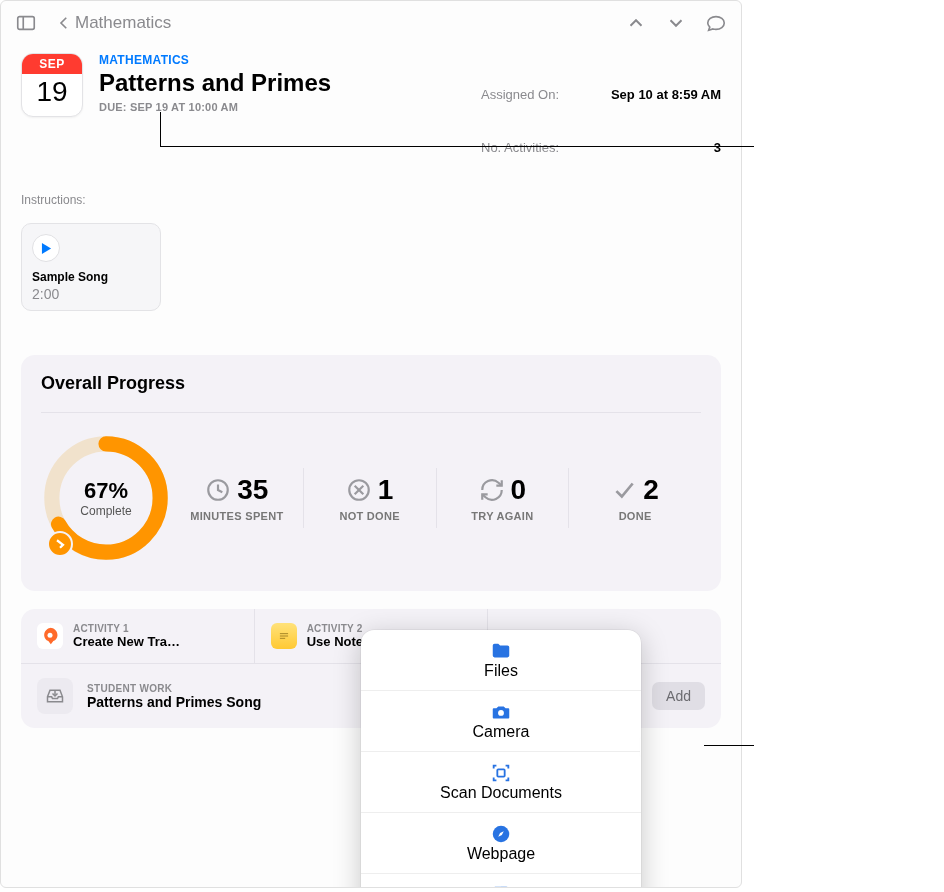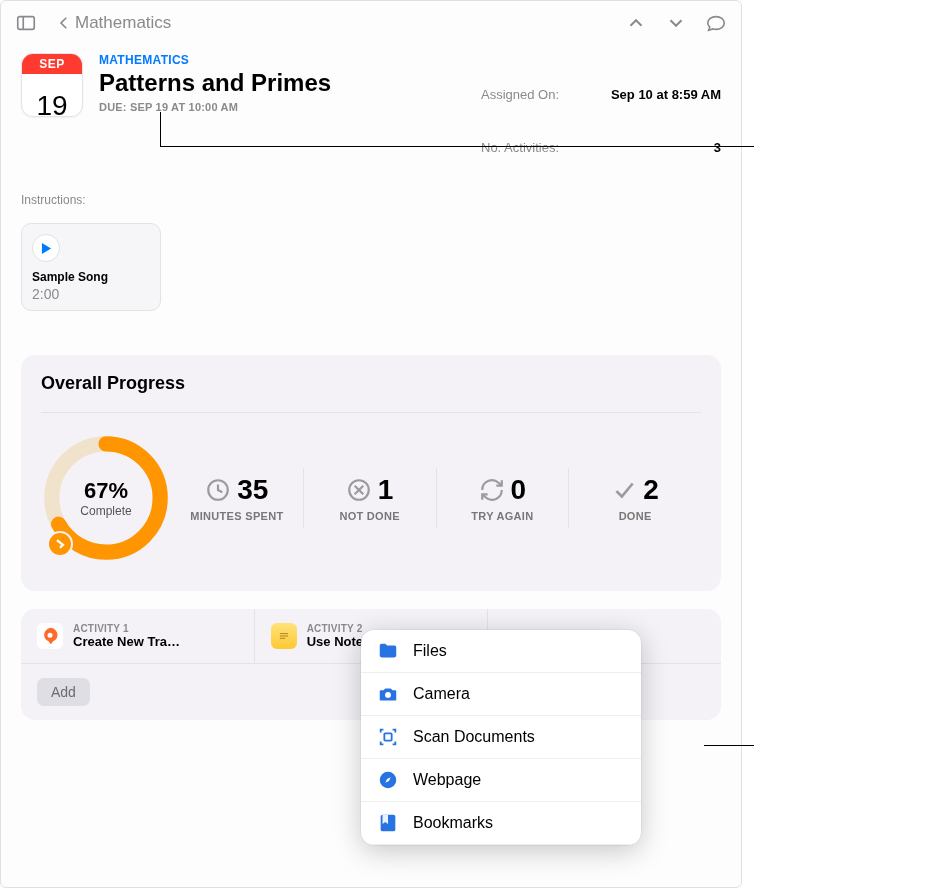--- a/index.html
+++ b/index.html
@@ -34,21 +34,21 @@
     .content { padding: 0 20px; }
 
     .header-row { display:flex; gap:16px; margin-top:8px; }
     .cal-icon {
       width: 62px; height: 64px; border:1px solid #e3e3e6; border-radius:12px;
       overflow:hidden; background:#fff; text-align:center;
       box-shadow: 0 1px 2px rgba(0,0,0,0.05);
       flex-shrink:0;
     }
     .cal-icon .mon { background:#ff3b30; color:#fff; font-size:12px; font-weight:600; padding:3px 0; letter-spacing:0.5px;}
-    .cal-icon .day { font-size:28px; font-weight:400; padding-top:16px; }
+    .cal-icon .day { font-size:28px; font-weight:400; padding-top:2px; }
     .header-main { flex:1; min-width:0; }
     .subject { color:#007aff; font-size:12px; font-weight:700; letter-spacing:0.3px; }
     .title { font-size:24px; font-weight:700; margin-top:2px; }
     .due { color:#8a8a8e; font-size:11px; font-weight:600; margin-top:4px; letter-spacing:0.2px;}
     .header-meta { font-size:13px; color:#8a8a8e; width:240px; }
     .meta-row { display:flex; justify-content:space-between; padding:4px 0;margin-top:30px;}
     .meta-val { color:#000; font-weight:600; }
 
     .instructions-label { color:#8a8a8e; font-size:12px; margin-top:34px; }
     .instructions-text { font-size:15px; line-height:1.4; margin-top:6px; max-width:480px;}
@@ -125,22 +125,22 @@
       padding:6px 14px; border-radius:7px; border:none;
     }
 
     .popover {
       position:absolute; top:629px; left:360px; width:280px;
       background:#fff; border-radius:13px;
       box-shadow: 0 6px 28px rgba(0,0,0,0.22), 0 0 0 0.5px rgba(0,0,0,0.08);
       overflow:hidden; z-index:50;
     }
     .pop-item {
-      display:flex; align-items:center; gap:14px; padding:10px 16px;
-      border-bottom:0.5px solid #eee; font-size:16px;
+      display:flex; align-items:center; padding:10px 16px;
+      border-bottom:0.5px solid #eee; font-size:16px;flex-direction:column;
     }
     .pop-item:last-child { border-bottom:none;}
     .pop-ic { width:22px; height:22px; color:#2873e2; display:flex; align-items:center; justify-content:center;}
     .pop-arrow {
       position:absolute; right:-8px; top:108px;
       width:0; height:0;
       border-top:9px solid transparent;
       border-bottom:9px solid transparent;
       border-left:9px solid #fff;
       filter: drop-shadow(1px 0 1px rgba(0,0,0,0.06));
@@ -323,20 +323,34 @@
               </svg>
           </div>
           <div>
             <div class="act-ov">ACTIVITY 2</div>
             <div class="act-tt">Use Notes for 3…</div>
           </div>
         </div>
         <div class="activity" style="visibility:hidden"></div>
       </div>
       <div class="student-work">
+        <div class="sw-left">
+          <div class="sw-ic">
+            <svg viewBox="0 0 24 24" width="20" height="20" fill="none" stroke="currentColor" stroke-width="1.8">
+                <path d="M3 13l3-8h12l3 8v6H3z"></path>
+                <path d="M3 13h5l1 2h6l1-2h5"></path>
+                <line x1="12" y1="5" x2="12" y2="11"></line>
+                <polyline points="9 9 12 12 15 9"></polyline>
+              </svg>
+          </div>
+          <div>
+            <div class="sw-ov">STUDENT WORK</div>
+            <div class="sw-tt">Patterns and Primes Song</div>
+          </div>
+        </div>
         <button class="add-btn">Add</button>
       </div>
     </div>
 
   </div>
 
   <div class="popover">
     <div class="pop-item">
       <span class="pop-ic">
         <svg viewBox="0 0 24 24" fill="currentColor">

